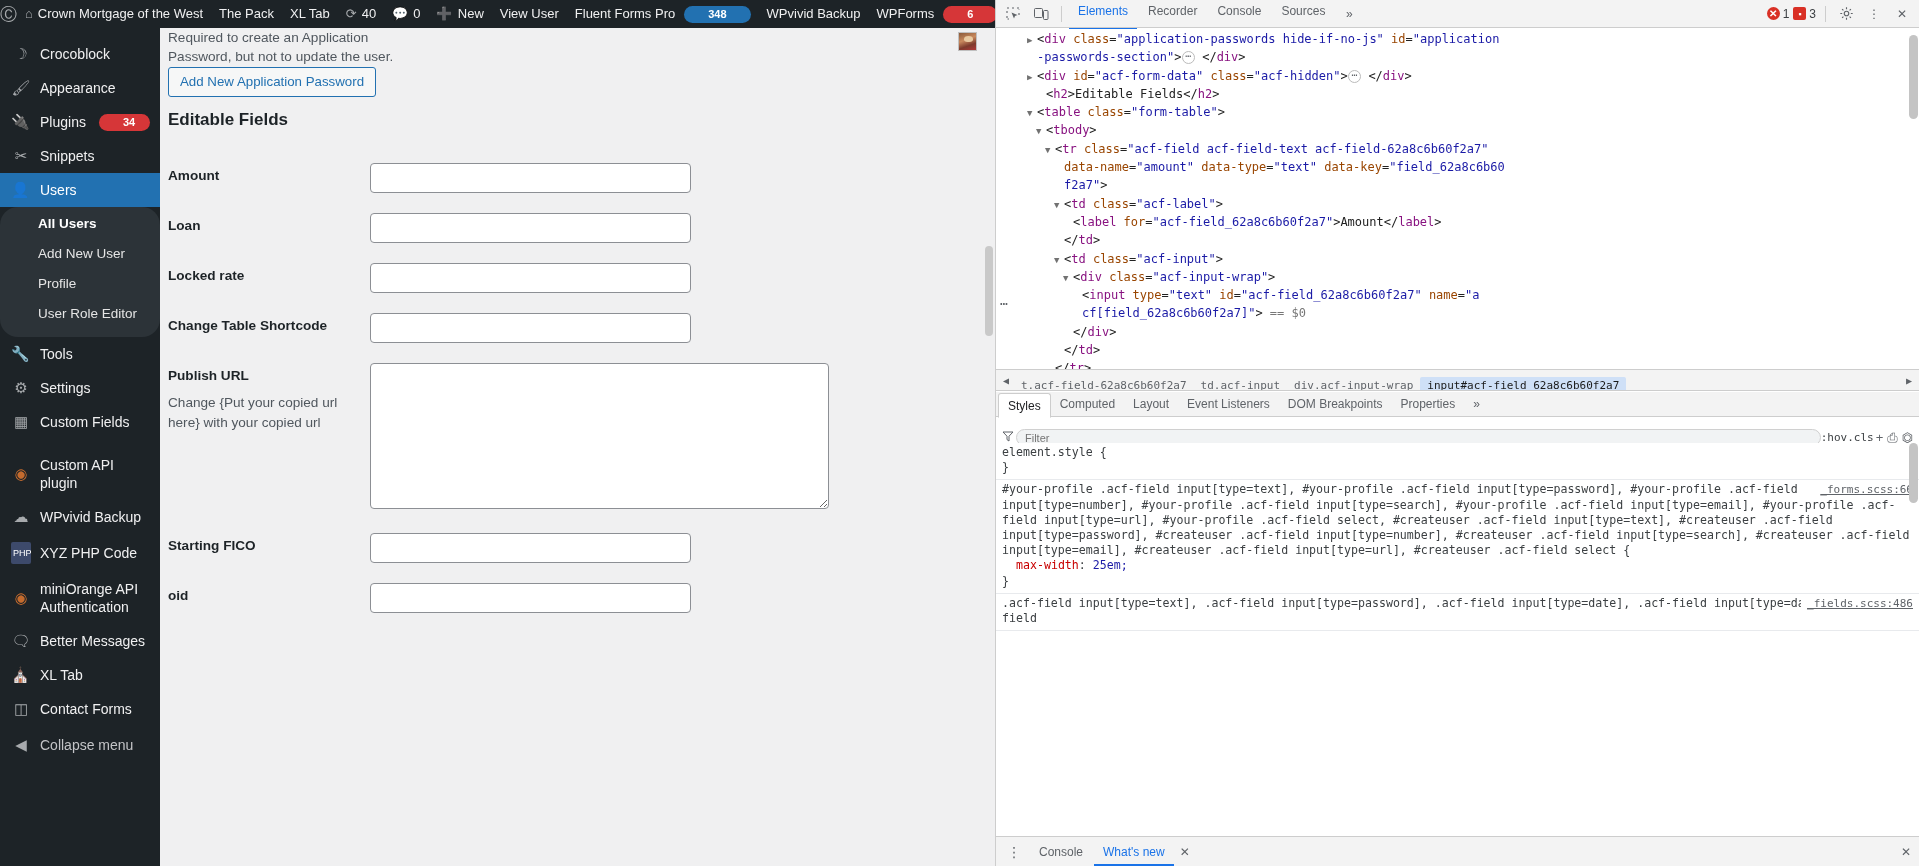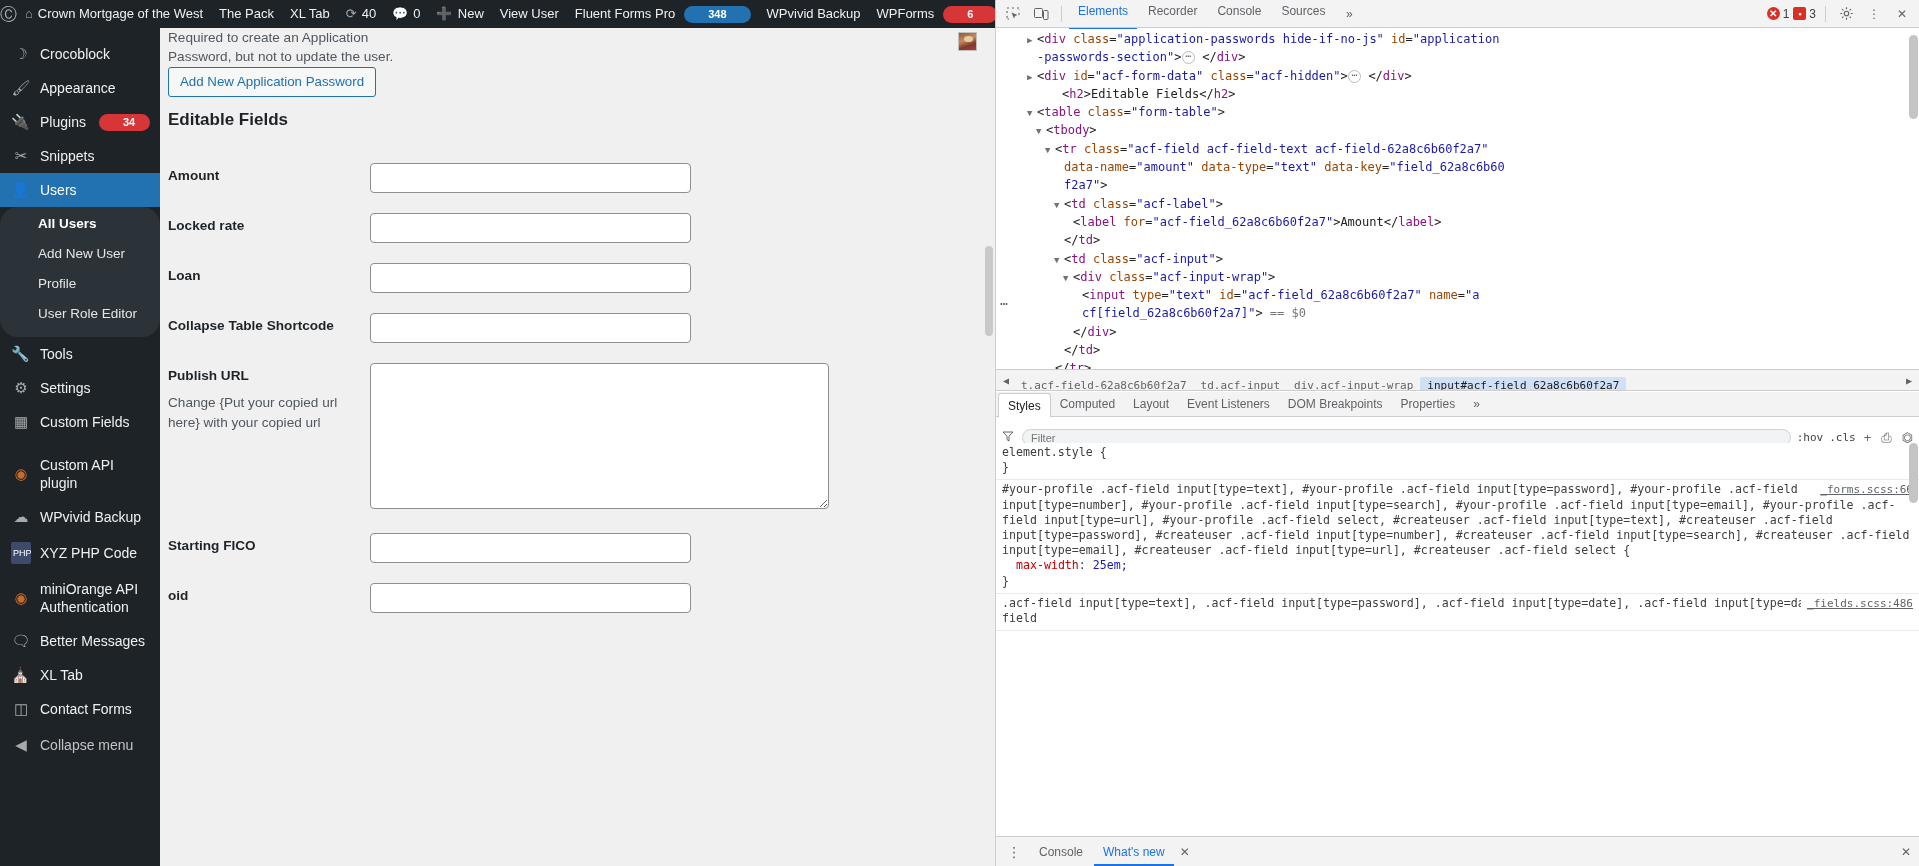--- a/index.html
+++ b/index.html
@@ -184,21 +184,21 @@
     background:#f3f3f3; border-bottom:1px solid #cdcdcd;
     display:flex; align-items:center; font-size:12px; padding-left:2px;
   }
   .st-tab { padding: 0 9px; height:24px; line-height:24px; color:#5f6368; cursor:pointer; white-space:nowrap;}
   .st-tab.active { color:#202124; background:#fff; border:1px solid #cdcdcd; border-bottom:1px solid #fff;
                    border-radius:3px 3px 0 0; height:25px; line-height:24px; position:relative; top:1px; }
 
   .filter-bar {
     position:absolute; left:0; top:418px; right:0; height:40px;
     background:#fff; border-bottom:1px solid #e0e0e0;
-    display:flex; align-items:center; padding: 18px 4px; gap:6px; font-size:12px;
+    display:flex; align-items:center; padding: 18px 4px; font-size:12px;
   }
   .filter-input {
     flex: 1 1 auto; height:17px; border:1px solid #d0d0d0; border-radius:9px;
     background:#f1f3f4; padding: 0 8px; font-size:11px; color:#5f6368;
     font-family:"Liberation Sans", sans-serif;
   }
   .fb-txt { font-family:"DejaVu Sans Mono", monospace; font-size:11px; color:#3c4043; cursor:pointer; }
   .fb-ico { color:#5f6368; font-size:13px; cursor:pointer; padding: 0 2px; }
 
   .styles-body {
@@ -373,39 +373,39 @@
           <div class="fcell-label">
             <label class="flabel">Amount</label>
           </div>
           <div class="fcell-input">
             <input class="txt" type="text" value="" style="">
           </div>
         </div>
 
         <div class="frow">
           <div class="fcell-label">
+            <label class="flabel">Loan</label>
+          </div>
+          <div class="fcell-input">
+            <input class="txt" type="text" value="" style="">
+          </div>
+        </div>
+
+        <div class="frow">
+          <div class="fcell-label">
             <label class="flabel">Locked rate</label>
           </div>
           <div class="fcell-input">
             <input class="txt" type="text" value="" style="">
           </div>
         </div>
 
         <div class="frow">
           <div class="fcell-label">
-            <label class="flabel">Loan</label>
-          </div>
-          <div class="fcell-input">
-            <input class="txt" type="text" value="" style="">
-          </div>
-        </div>
-
-        <div class="frow">
-          <div class="fcell-label">
-            <label class="flabel">Collapse Table Shortcode</label>
+            <label class="flabel">Change Table Shortcode</label>
           </div>
           <div class="fcell-input">
             <input class="txt" type="text" value="" style="">
           </div>
         </div>
 
         <div class="frow">
           <div class="fcell-label">
             <label class="flabel">Publish URL</label>
             <div class="fdesc">Change {Put your copied url here} with your copied url</div>
@@ -480,21 +480,21 @@
       </div>
       <div class="dt-ico">⋮</div>
       <div class="dt-ico">✕</div>
     </div>
 
     <div class="dom-pane">
       <div id="dom-lines">
           <div class="dline" style="padding-left: 31px;"><span class="tw">▶</span><span class="txtn">&lt;</span><span class="tagn">div</span><span class="txtn"> </span><span class="attn">class</span><span class="txtn">=</span><span class="attv">"application-passwords hide-if-no-js"</span><span class="txtn"> </span><span class="attn">id</span><span class="txtn">=</span><span class="attv">"application</span></div>
           <div class="dline" style="padding-left: 31px;"><span class="tw"> </span><span class="attv">-passwords-section"</span><span class="txtn">&gt;</span><span class="ellip">⋯</span><span class="txtn"> &lt;/</span><span class="tagn">div</span><span class="txtn">&gt;</span></div>
           <div class="dline" style="padding-left: 31px;"><span class="tw">▶</span><span class="txtn">&lt;</span><span class="tagn">div</span><span class="txtn"> </span><span class="attn">id</span><span class="txtn">=</span><span class="attv">"acf-form-data"</span><span class="txtn"> </span><span class="attn">class</span><span class="txtn">=</span><span class="attv">"acf-hidden"</span><span class="txtn">&gt;</span><span class="ellip">⋯</span><span class="txtn"> &lt;/</span><span class="tagn">div</span><span class="txtn">&gt;</span></div>
-          <div class="dline" style="padding-left: 56px;"><span class="tw"> </span><span class="txtn">&lt;</span><span class="tagn">h2</span><span class="txtn">&gt;</span><span class="txtn">Editable Fields</span><span class="txtn">&lt;/</span><span class="tagn">h2</span><span class="txtn">&gt;</span></div>
+          <div class="dline" style="padding-left: 40px;"><span class="tw"> </span><span class="txtn">&lt;</span><span class="tagn">h2</span><span class="txtn">&gt;</span><span class="txtn">Editable Fields</span><span class="txtn">&lt;/</span><span class="tagn">h2</span><span class="txtn">&gt;</span></div>
           <div class="dline" style="padding-left: 31px;"><span class="tw">▼</span><span class="txtn">&lt;</span><span class="tagn">table</span><span class="txtn"> </span><span class="attn">class</span><span class="txtn">=</span><span class="attv">"form-table"</span><span class="txtn">&gt;</span></div>
           <div class="dline" style="padding-left: 40px;"><span class="tw">▼</span><span class="txtn">&lt;</span><span class="tagn">tbody</span><span class="txtn">&gt;</span></div>
           <div class="dline" style="padding-left: 49px;"><span class="tw">▼</span><span class="txtn">&lt;</span><span class="tagn">tr</span><span class="txtn"> </span><span class="attn">class</span><span class="txtn">=</span><span class="attv">"acf-field acf-field-text acf-field-62a8c6b60f2a7"</span></div>
           <div class="dline" style="padding-left: 58px;"><span class="tw"> </span><span class="attn">data-name</span><span class="txtn">=</span><span class="attv">"amount"</span><span class="txtn"> </span><span class="attn">data-type</span><span class="txtn">=</span><span class="attv">"text"</span><span class="txtn"> </span><span class="attn">data-key</span><span class="txtn">=</span><span class="attv">"field_62a8c6b60</span></div>
           <div class="dline" style="padding-left: 58px;"><span class="tw"> </span><span class="attv">f2a7"</span><span class="txtn">&gt;</span></div>
           <div class="dline" style="padding-left: 58px;"><span class="tw">▼</span><span class="txtn">&lt;</span><span class="tagn">td</span><span class="txtn"> </span><span class="attn">class</span><span class="txtn">=</span><span class="attv">"acf-label"</span><span class="txtn">&gt;</span></div>
           <div class="dline" style="padding-left: 67px;"><span class="tw"> </span><span class="txtn">&lt;</span><span class="tagn">label</span><span class="txtn"> </span><span class="attn">for</span><span class="txtn">=</span><span class="attv">"acf-field_62a8c6b60f2a7"</span><span class="txtn">&gt;</span><span class="txtn">Amount</span><span class="txtn">&lt;/</span><span class="tagn">label</span><span class="txtn">&gt;</span></div>
           <div class="dline" style="padding-left: 58px;"><span class="tw"> </span><span class="txtn">&lt;/</span><span class="tagn">td</span><span class="txtn">&gt;</span></div>
           <div class="dline" style="padding-left: 58px;"><span class="tw">▼</span><span class="txtn">&lt;</span><span class="tagn">td</span><span class="txtn"> </span><span class="attn">class</span><span class="txtn">=</span><span class="attv">"acf-input"</span><span class="txtn">&gt;</span></div>
           <div class="dline" style="padding-left: 67px;"><span class="tw">▼</span><span class="txtn">&lt;</span><span class="tagn">div</span><span class="txtn"> </span><span class="attn">class</span><span class="txtn">=</span><span class="attv">"acf-input-wrap"</span><span class="txtn">&gt;</span></div>

